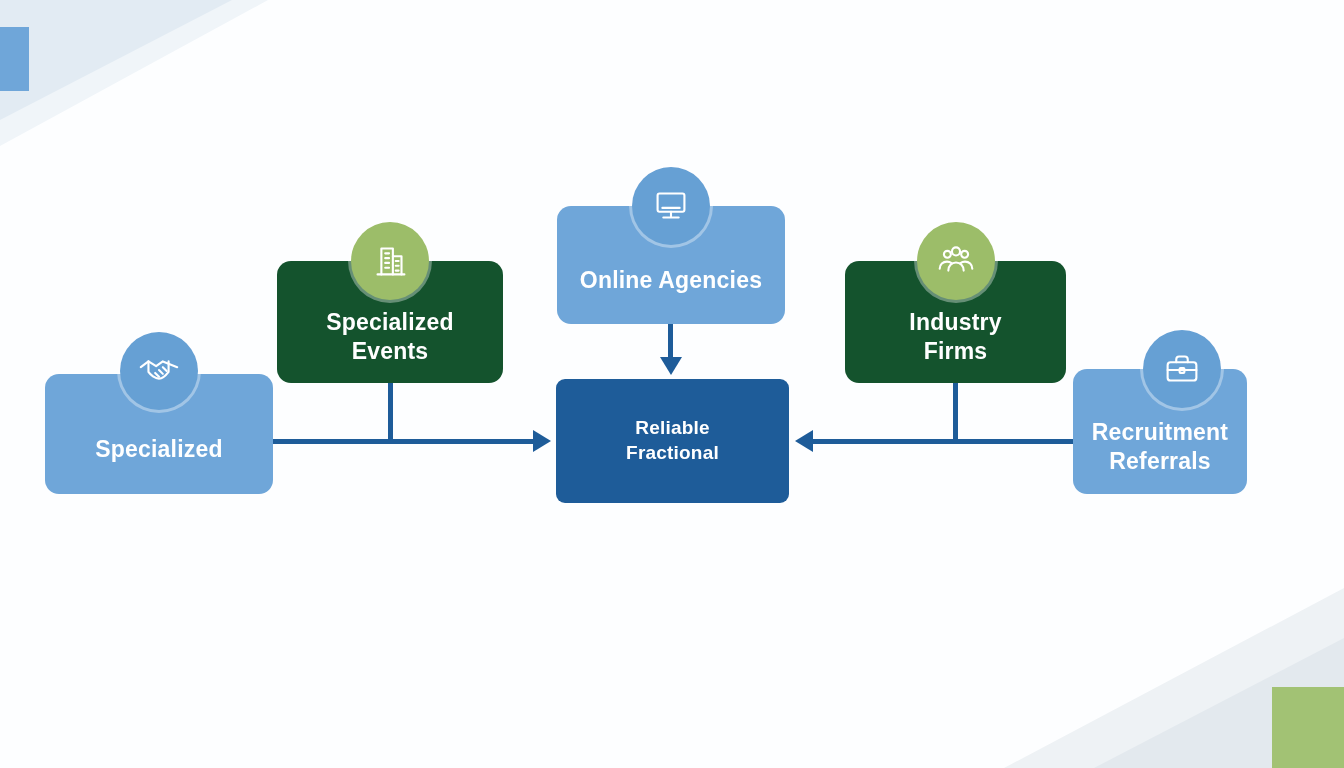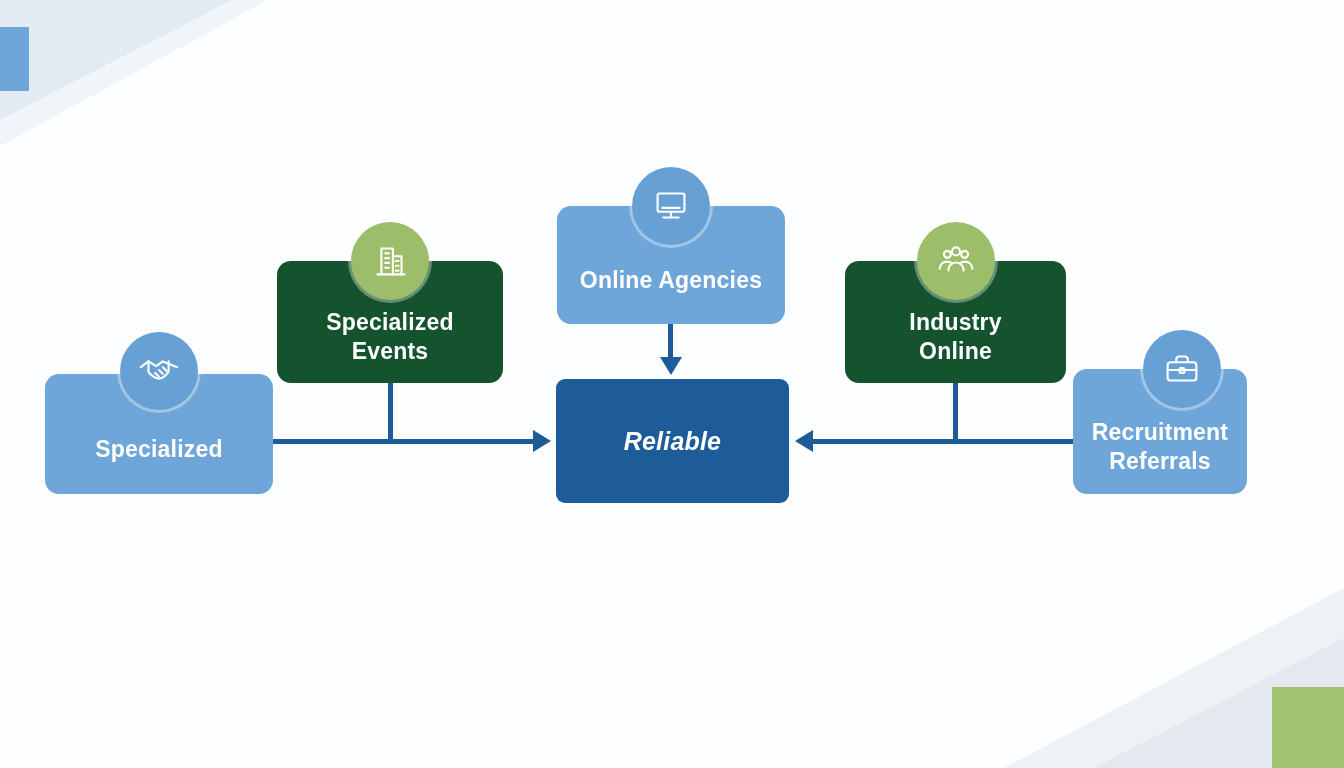--- a/index.html
+++ b/index.html
@@ -84,23 +84,22 @@
     width: 100%;
     padding: 30px 8px 0 8px;
     font-weight: bold;
     font-size: 23px;
     line-height: 1.25;
     letter-spacing: 0.2px;
   }
   .node .label span { display: block; }
   .node.dark .label {
     padding: 0 16px;
-    font-size: 25px;
+    font-size: 19px;
     line-height: 1.3;
-    font-style: italic;
   }
 
   
   .badge {
     position: absolute;
     width: 78px; height: 78px;
     border-radius: 50%;
     display: flex;
     align-items: center;
     justify-content: center;
@@ -179,21 +178,21 @@
         <path d="M24 30 v5"></path>
         <path d="M16 36 h16"></path>
         <path d="M15 26 h18"></path>
       </g>
     </svg>
   </div>
 
   <div class="node green" style="left:845px; top:261px; width:221px; height:122px;">
     <div class="label">
       <span>Industry</span>
-      <span>Online</span>
+      <span>Firms</span>
     </div>
   </div>
   <div class="badge green" style="left:917px; top:222px;">
     <svg viewBox="0 0 48 48" width="46" height="46">
       <g fill="none" stroke="#ffffff" stroke-width="2.2" stroke-linecap="round" stroke-linejoin="round">
         <circle cx="15" cy="17" r="3.6"></circle>
         <circle cx="33" cy="17" r="3.6"></circle>
         <circle cx="24" cy="14" r="4.2"></circle>
         <path d="M7 32 c0-4.6 3.4-7.4 7.6-7.4 1.9 0 3.5 0.6 4.7 1.6"></path>
         <path d="M41 32 c0-4.6 -3.4-7.4 -7.6-7.4 -1.9 0 -3.5 0.6 -4.7 1.6"></path>
@@ -215,16 +214,17 @@
         <path d="M18 17 v-3 a3 3 0 0 1 3 -3 h6 a3 3 0 0 1 3 3 v3"></path>
         <path d="M9 25 h30"></path>
         <rect x="21.5" y="23" width="5" height="5" rx="1"></rect>
       </g>
     </svg>
   </div>
 
   <div class="node dark" style="left:556px; top:379px; width:233px; height:124px;">
     <div class="label">
       <span>Reliable</span>
+      <span>Fractional</span>
     </div>
   </div>
 
 </div>
 
 </body></html>

